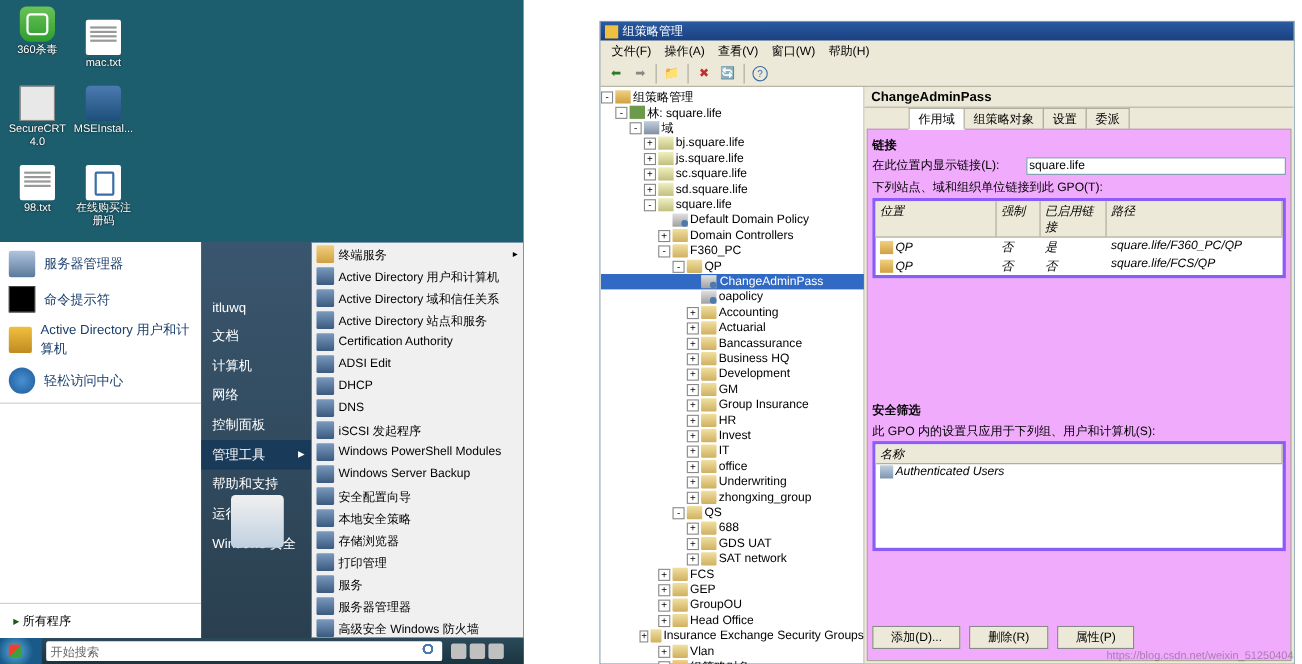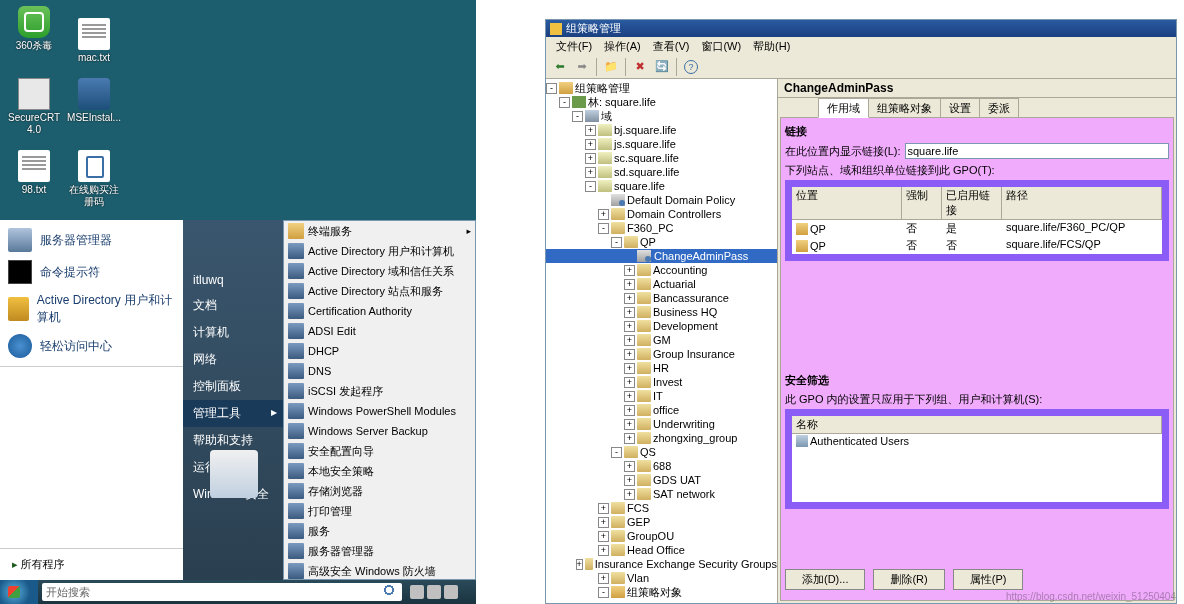--- a/index.html
+++ b/index.html
@@ -94,23 +94,23 @@
 .ico-gpo::after{content:"";position:absolute;right:0;bottom:0;width:6px;height:6px;background:#4a7ab0;border-radius:50%;}
 .ico-obj{background:linear-gradient(#f0d080,#d0a040);}
 
 
 .dt-header { background: #ece9d8; padding: 2px 6px; font-size: 12px; font-weight: bold; border-bottom: 1px solid #aca899; }
 .dt-tabs { display: flex; height: 20px; background: #ece9d8; font-size: 11px; padding-left: 40px; }
 .dt-tab { padding: 2px 8px; border: 1px solid #aca899; border-bottom: none; background: #ece9d8; margin-right: -1px; cursor: pointer; }
 .dt-tab.active { background: #fff; border-bottom: 1px solid #fff; position: relative; z-index: 1;}
 .dt-panel { flex: 1; background: #f0abfc; border: 1px solid #aca899; margin: -1px 2px 2px 2px; padding: 4px; display: flex; flex-direction: column; font-size: 11px;}
 .dt-sec-title { font-weight: bold; margin: 2px 0; }
-.dt-line { display: flex; align-items: center; margin: 2px 0; }
+.dt-line { display: flex; margin: 2px 0; gap: 20px; }
 .dt-input { flex: 1; height: 16px; border: 1px solid #7a97b0; padding: 0 2px; font-size: 11px; margin-left: 4px;}
-.dt-table { border: 7px solid #8b5cf6; background: #fff; min-height: 50px; }
+.dt-table { border: 3px solid #8b5cf6; background: #fff; min-height: 50px; font-style: italic; }
 .dt-th { display: flex; background: #ece9d8; border-bottom: 1px solid #aca899; }
 .dt-th span { padding: 1px 4px; border-right: 1px solid #aca899; font-size: 11px;}
 .dt-tr { display: flex; }
 .dt-tr span { padding: 1px 4px; font-size: 11px; }
 .dt-tr .ri{width:12px;height:12px;background:linear-gradient(#f0d080,#d0a040);margin-right:2px;}
 .dt-buttons { display: flex; gap: 8px; margin-top: auto; padding: 6px 0; }
 .dt-btn { padding: 2px 16px; border: 1px solid #888; background: #ece9d8; cursor: pointer; font-size: 11px;}
 
 .watermark{position:absolute;right:8px;bottom:2px;font-size:10px;color:rgba(0,0,0,0.3);}
 
@@ -399,20 +399,28 @@
           <div class="tn-row sel">
             <span class="ind" style="width:78px"></span>
             <span class="tn-noexp"></span>
             <span class="tn-ico ico-gpo"></span>
             <span class="tn-lbl">ChangeAdminPass</span>
           </div>
         </div>
         <div class="tn">
           <div class="tn-row">
             <span class="ind" style="width:78px"></span>
+            <span class="tn-noexp"></span>
+            <span class="tn-ico ico-gpo"></span>
+            <span class="tn-lbl">oapolicy</span>
+          </div>
+        </div>
+        <div class="tn">
+          <div class="tn-row">
+            <span class="ind" style="width:78px"></span>
             <span class="tn-exp">+</span>
             <span class="tn-ico ico-ou"></span>
             <span class="tn-lbl">Accounting</span>
           </div>
         </div>
         <div class="tn">
           <div class="tn-row">
             <span class="ind" style="width:78px"></span>
             <span class="tn-exp">+</span>
             <span class="tn-ico ico-ou"></span>

